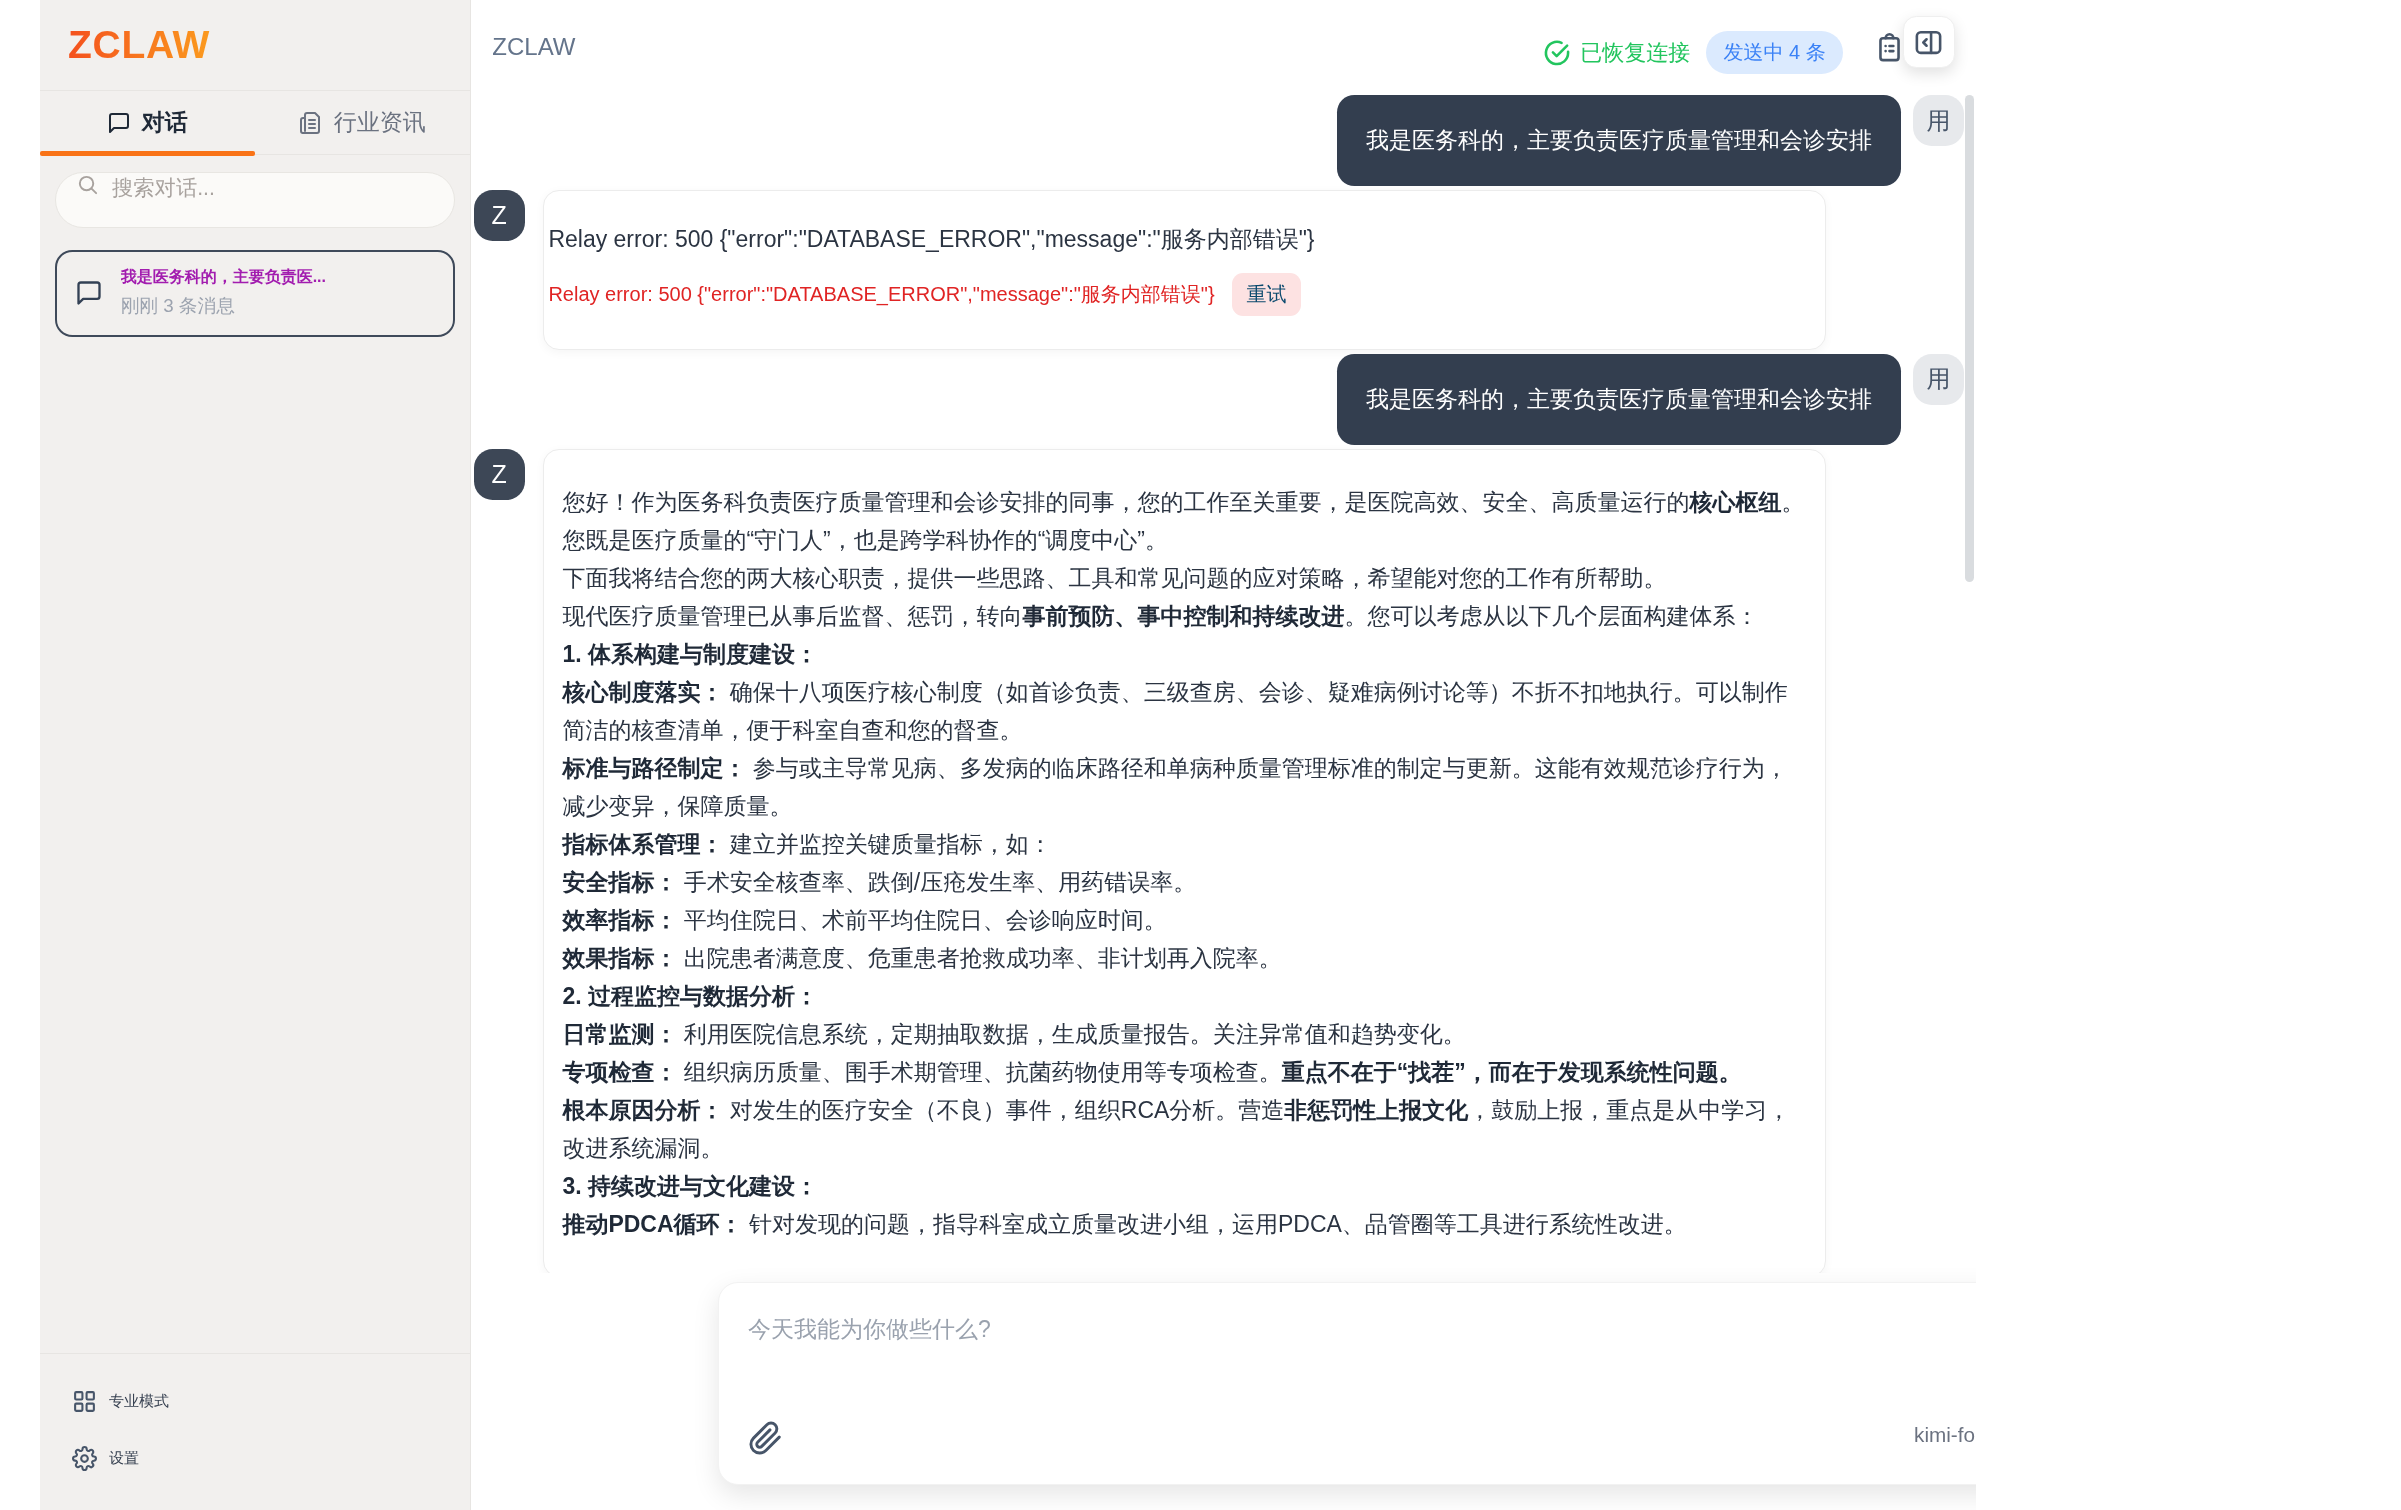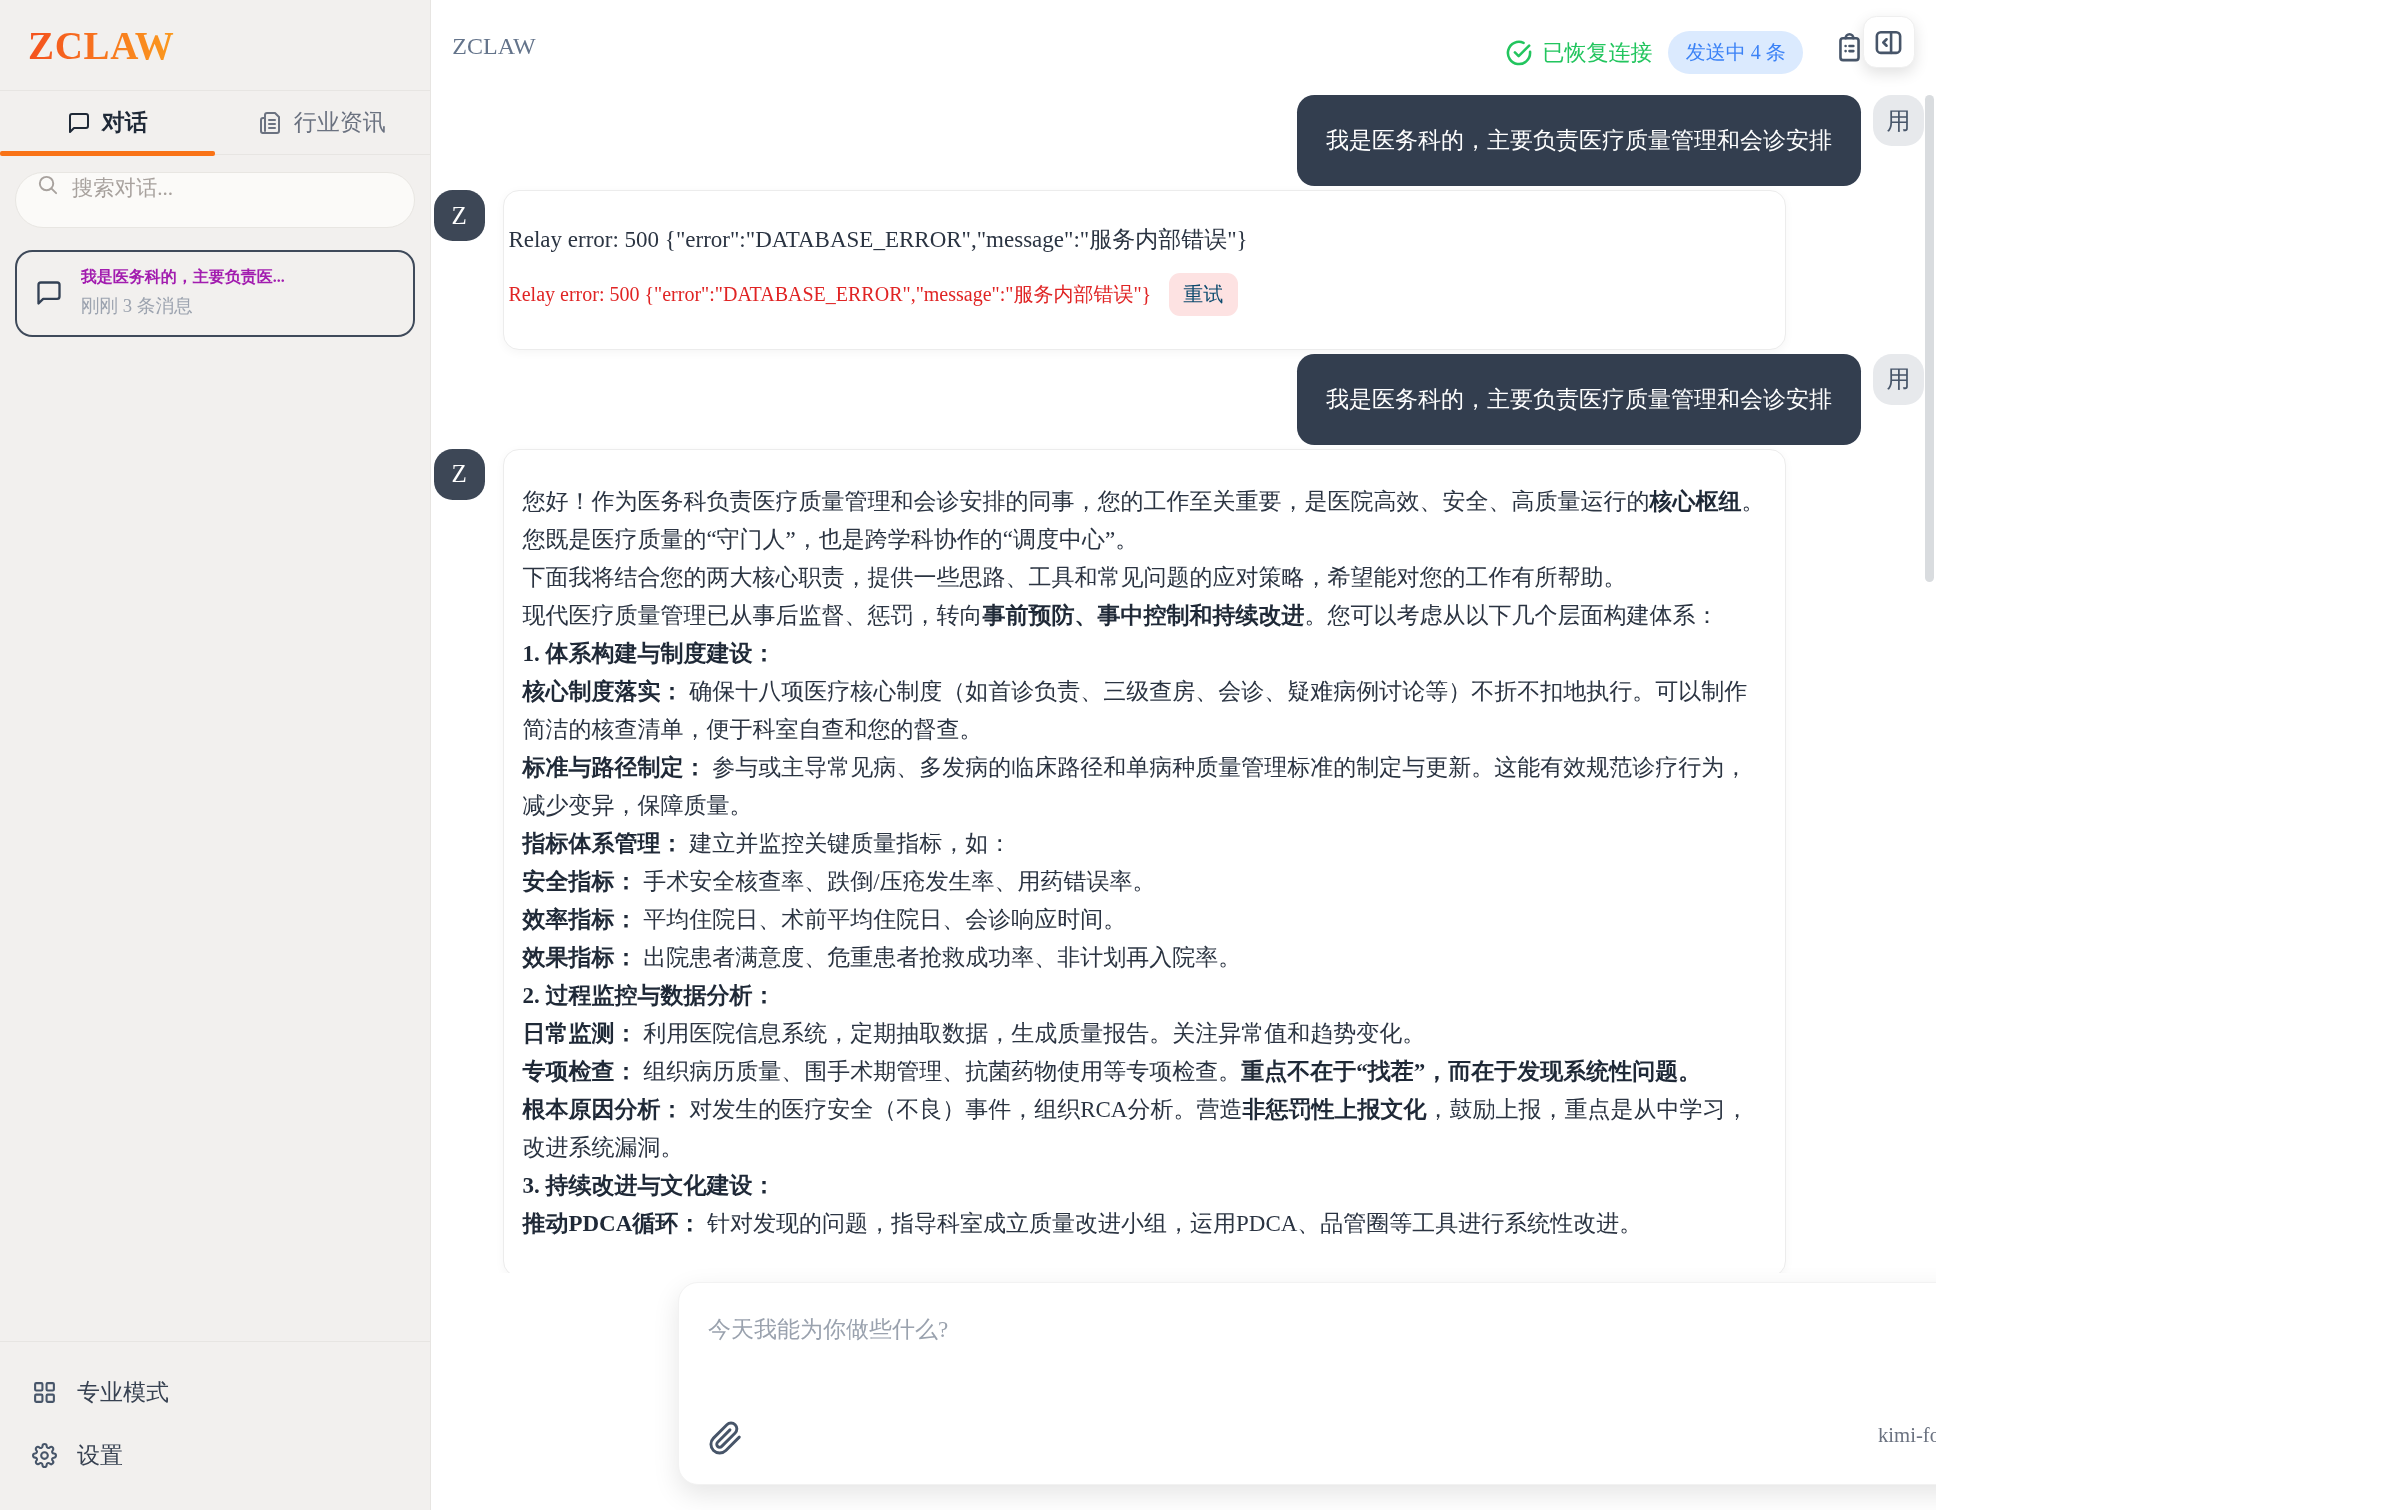--- a/index.html
+++ b/index.html
@@ -1,17 +1,17 @@
 <!DOCTYPE html>
 <html style="font-size:10.7px"><head>
 <meta charset="utf-8">
 <style>
   html,body{margin:0;padding:0;background:#ffffff;}
   .app{position:relative;width:1936px;height:1511px;overflow:hidden;
-       font-family:Liberation Serif, serif;color:#1f2937;background:#ffffff;}
+       font-family:Liberation Sans, sans-serif;color:#1f2937;background:#ffffff;margin-left:40px;}
   svg{display:block;}
 
   
   .sidebar{position:absolute;left:0;top:0;width:430px;height:1511px;background:#f2f0ee;border-right:0.7px solid #e7e5e2;}
   .logo-wrap{height:91px;display:flex;align-items:center;padding-left:28px;border-bottom:0.7px solid #e7e5e2;box-sizing:border-box;}
   .logo{font-size:39px;font-weight:700;letter-spacing:0.7px;
         background:linear-gradient(90deg,#f4511e,#fb9a1e);
         -webkit-background-clip:text;background-clip:text;color:transparent;}
   .tabs{display:flex;height:63px;border-bottom:0.7px solid #e7e5e2;position:relative;}
   .tab{flex:1;display:flex;align-items:center;justify-content:center;gap:10.7px;font-size:23px;cursor:pointer;}
@@ -20,21 +20,21 @@
   .tab-underline{position:absolute;left:0;bottom:-2px;width:215px;height:4.7px;background:#f97316;border-radius:2px;}
   .search-wrap{padding:17.3px 14.7px 0 14.7px;}
   .search{display:flex;gap:13.3px;height:56px;background:#fbfaf8;border:1.3px solid #e8e6e2;border-radius:29px;padding:0 20px;box-sizing:border-box;}
   .search .ph{font-size:21.3px;color:#a8a29e;}
   .conv-wrap{padding:21.3px 14.7px 0 14.7px;}
   .conv{display:flex;align-items:center;gap:17.3px;border:2px solid #3f4a5a;border-radius:17.3px;height:87px;padding:0 18.7px;box-sizing:border-box;cursor:pointer;background:transparent;}
   .conv-texts{display:flex;flex-direction:column;gap:5.3px;min-width:0;}
   .conv-title{font-size:16px;font-weight:600;color:#a21caf;white-space:nowrap;overflow:hidden;}
   .conv-meta{font-size:18.7px;color:#9ca3af;}
   .side-footer{position:absolute;left:0;right:0;bottom:0;padding:18.7px 0 24px 0;border-top:0.7px solid #e7e5e2;}
-  .side-item{display:flex;align-items:center;gap:20px;padding:16px 32px;font-size:23px;color:#374151;cursor:pointer;}
+  .side-item{display:flex;align-items:center;gap:12px;padding:16px 32px;font-size:15px;color:#374151;cursor:pointer;}
 
   
   .main{position:absolute;left:431px;top:0;right:0;bottom:0;background:#ffffff;}
   .main-header{position:absolute;left:0;top:0;right:0;height:93px;}
   .mh-title{position:absolute;left:21.3px;top:33px;font-size:24px;color:#64748b;}
   .status-group{position:absolute;right:133px;top:31px;display:flex;align-items:center;gap:16px;}
   .conn{display:flex;align-items:center;gap:9.3px;color:#22c55e;font-size:22px;}
   .send-badge{background:#dbeafe;color:#3b82f6;font-size:20px;padding:8px 17.3px;border-radius:23px;white-space:nowrap;}
   .clipboard-btn{position:absolute;right:71px;top:33px;}
   .panel-btn{position:absolute;right:21.3px;top:16px;width:52px;height:52px;background:#ffffff;border:0.7px solid #efefef;border-radius:13.3px;

